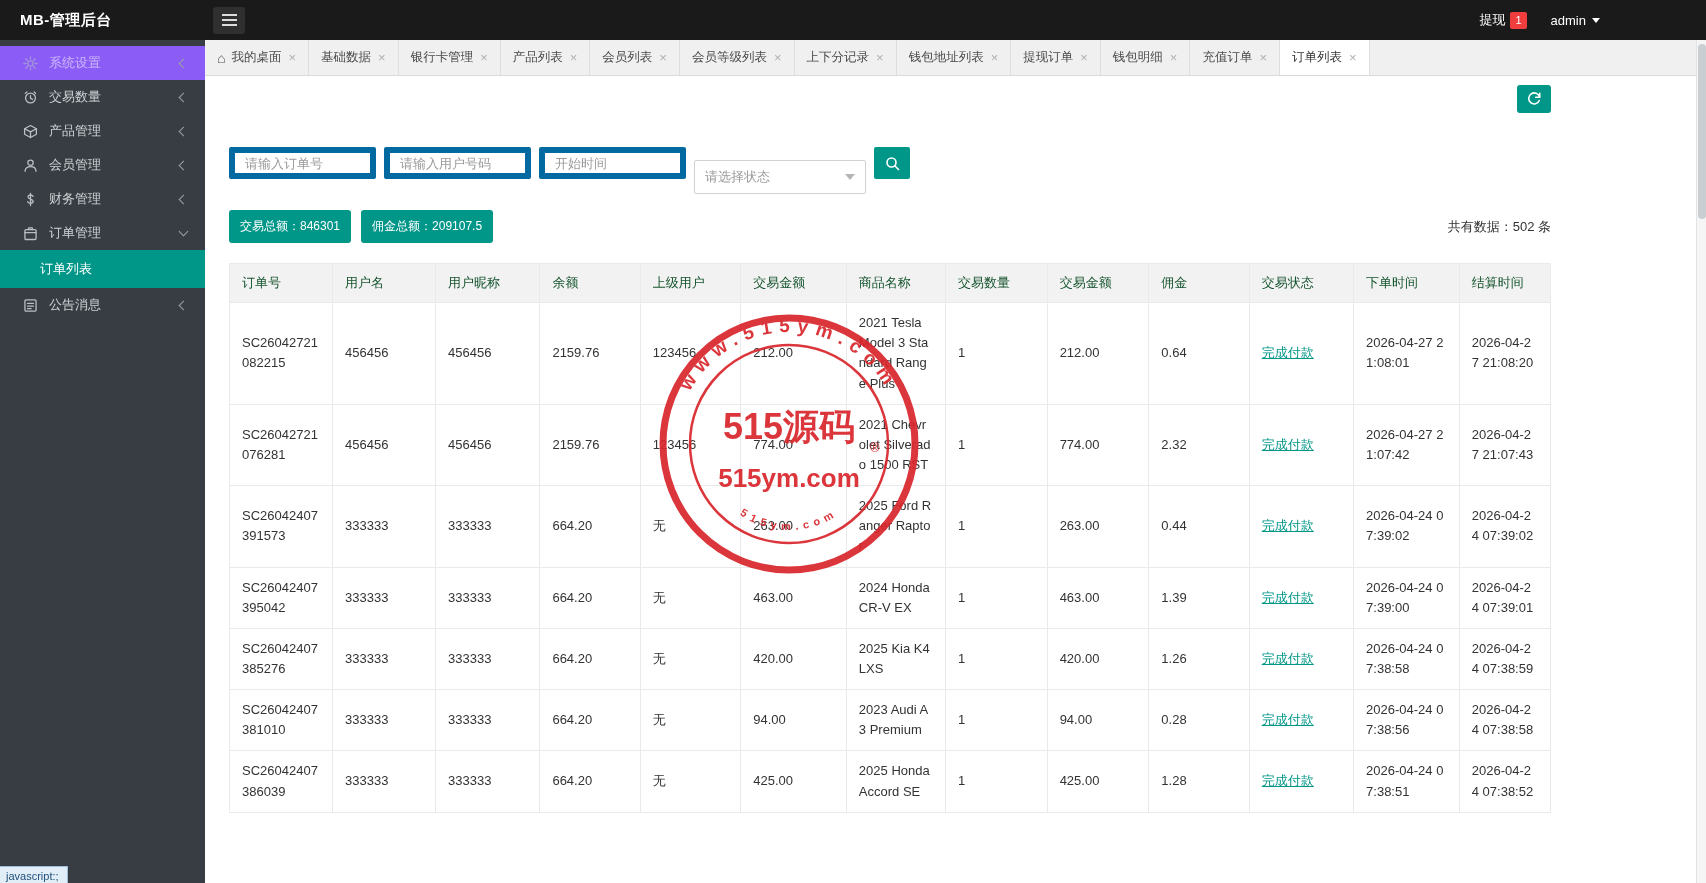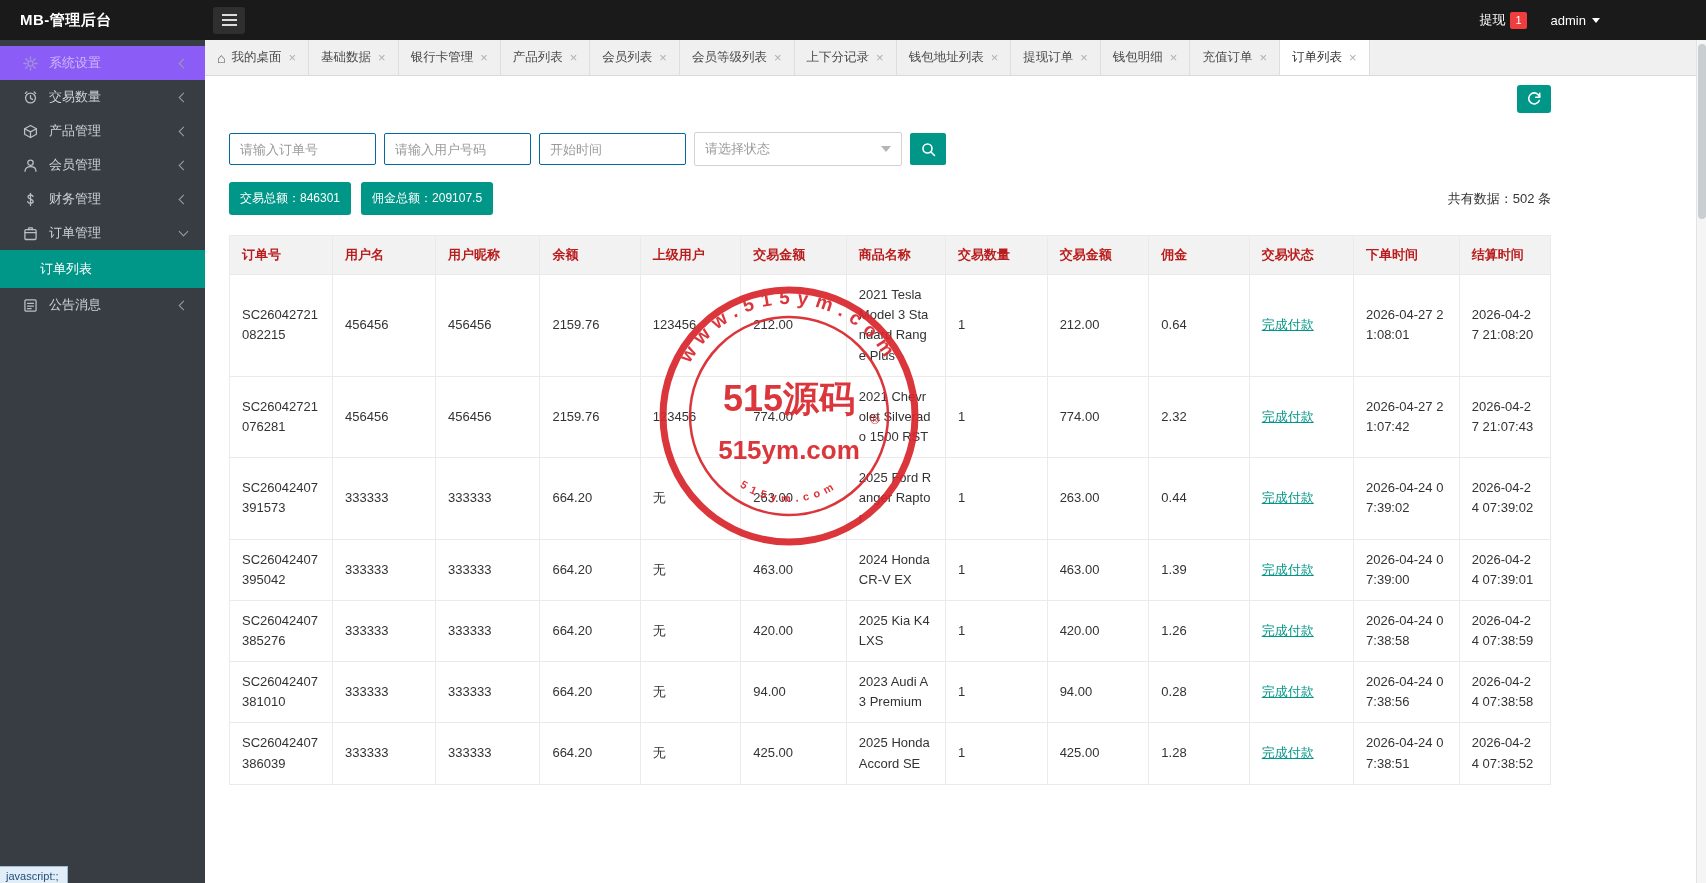--- a/index.html
+++ b/index.html
@@ -47,39 +47,39 @@
   .tab.active { background: #fff; color: #333; }
   .tab-home { font-size: 14px; margin-right: 6px; color: #555; }
   .tab-close { font-size: 13px; color: #b0b0b0; margin-left: 7px; cursor: pointer; }
 
   .content { padding: 0 155px 0 24px; background: #fff; }
   .toolbar-row { height: 46px; position: relative; }
   .refresh-btn { position: absolute; right: 0; top: 9px; width: 34px; height: 28px; background: #009688;
     border: none; border-radius: 3px; display: flex; align-items: center; justify-content: center; cursor: pointer; }
 
   .filters { display: flex; align-items: center; gap: 8px; margin-top: 10px; }
-  .filters input { width: 147px; height: 32px; border: 1px solid #0369a1; border-radius: 2px; padding: 0 10px;
+  .filters input { width: 147px; height: 32px; border: 6px solid #0369a1; border-radius: 2px; padding: 0 10px;
     font-size: 13px; color: #333; outline: none; font-family: inherit; }
   .filters input::placeholder { color: #9a9a9a; }
-  .select { width: 208px; height: 32px; border: 1px solid #d2d2d2; border-radius: 2px; background: #fff;
-    display: flex; align-items: center; padding: 16px 10px; color: #9a9a9a; font-size: 13px; cursor: pointer; }
+  .select { width: 172px; height: 32px; border: 1px solid #d2d2d2; border-radius: 2px; background: #fff;
+    display: flex; align-items: center; padding: 16px 10px; color: #9a9a9a; font-size: 13px; cursor: pointer; margin-top: 28px; }
   .select-caret { margin-left: auto; width: 0; height: 0; border-left: 5px solid transparent;
     border-right: 5px solid transparent; border-top: 6px solid #b5b5b5; }
   .search-btn { width: 36px; height: 32px; background: #009688; border: none; border-radius: 2px;
     display: flex; align-items: center; justify-content: center; cursor: pointer; }
 
   .summary-row { display: flex; align-items: center; margin-top: 16px; }
   .pill { background: #009688; color: #fff; font-size: 12px; padding: 8px 11px; border-radius: 3px; margin-right: 10px; }
   .count { margin-left: auto; font-size: 13px; color: #333; }
 
   .table-wrap { position: relative; margin-top: 20px; }
   table { width: 100%; border-collapse: collapse; table-layout: fixed; }
   th, td { border: 1px solid #eaeaea; padding: 10px 12px; font-size: 13px; text-align: left;
     vertical-align: middle; word-break: break-all; line-height: 1.55; }
-  th { background: #f2f2f2; color: #b91c1c; font-weight: bold; padding: 9px 12px; }
+  th { background: #f2f2f2; color: #14532d; font-weight: normal; padding: 9px 12px; }
   td { color: #333; background: #fff; }
   td.status { color: #009688; text-decoration: underline; }
   th:nth-child(1){width:7.8%} th:nth-child(2){width:7.8%} th:nth-child(3){width:7.9%}
   th:nth-child(4){width:7.6%} th:nth-child(5){width:7.6%} th:nth-child(6){width:8.0%}
   th:nth-child(7){width:7.5%} th:nth-child(8){width:7.7%} th:nth-child(9){width:7.7%}
   th:nth-child(10){width:7.6%} th:nth-child(11){width:7.9%} th:nth-child(12){width:8.0%}
 
   
   .stamp { position: absolute; left: 425px; top: 46px; width: 270px; height: 270px; opacity: .92;
     pointer-events: none; z-index: 20; }

